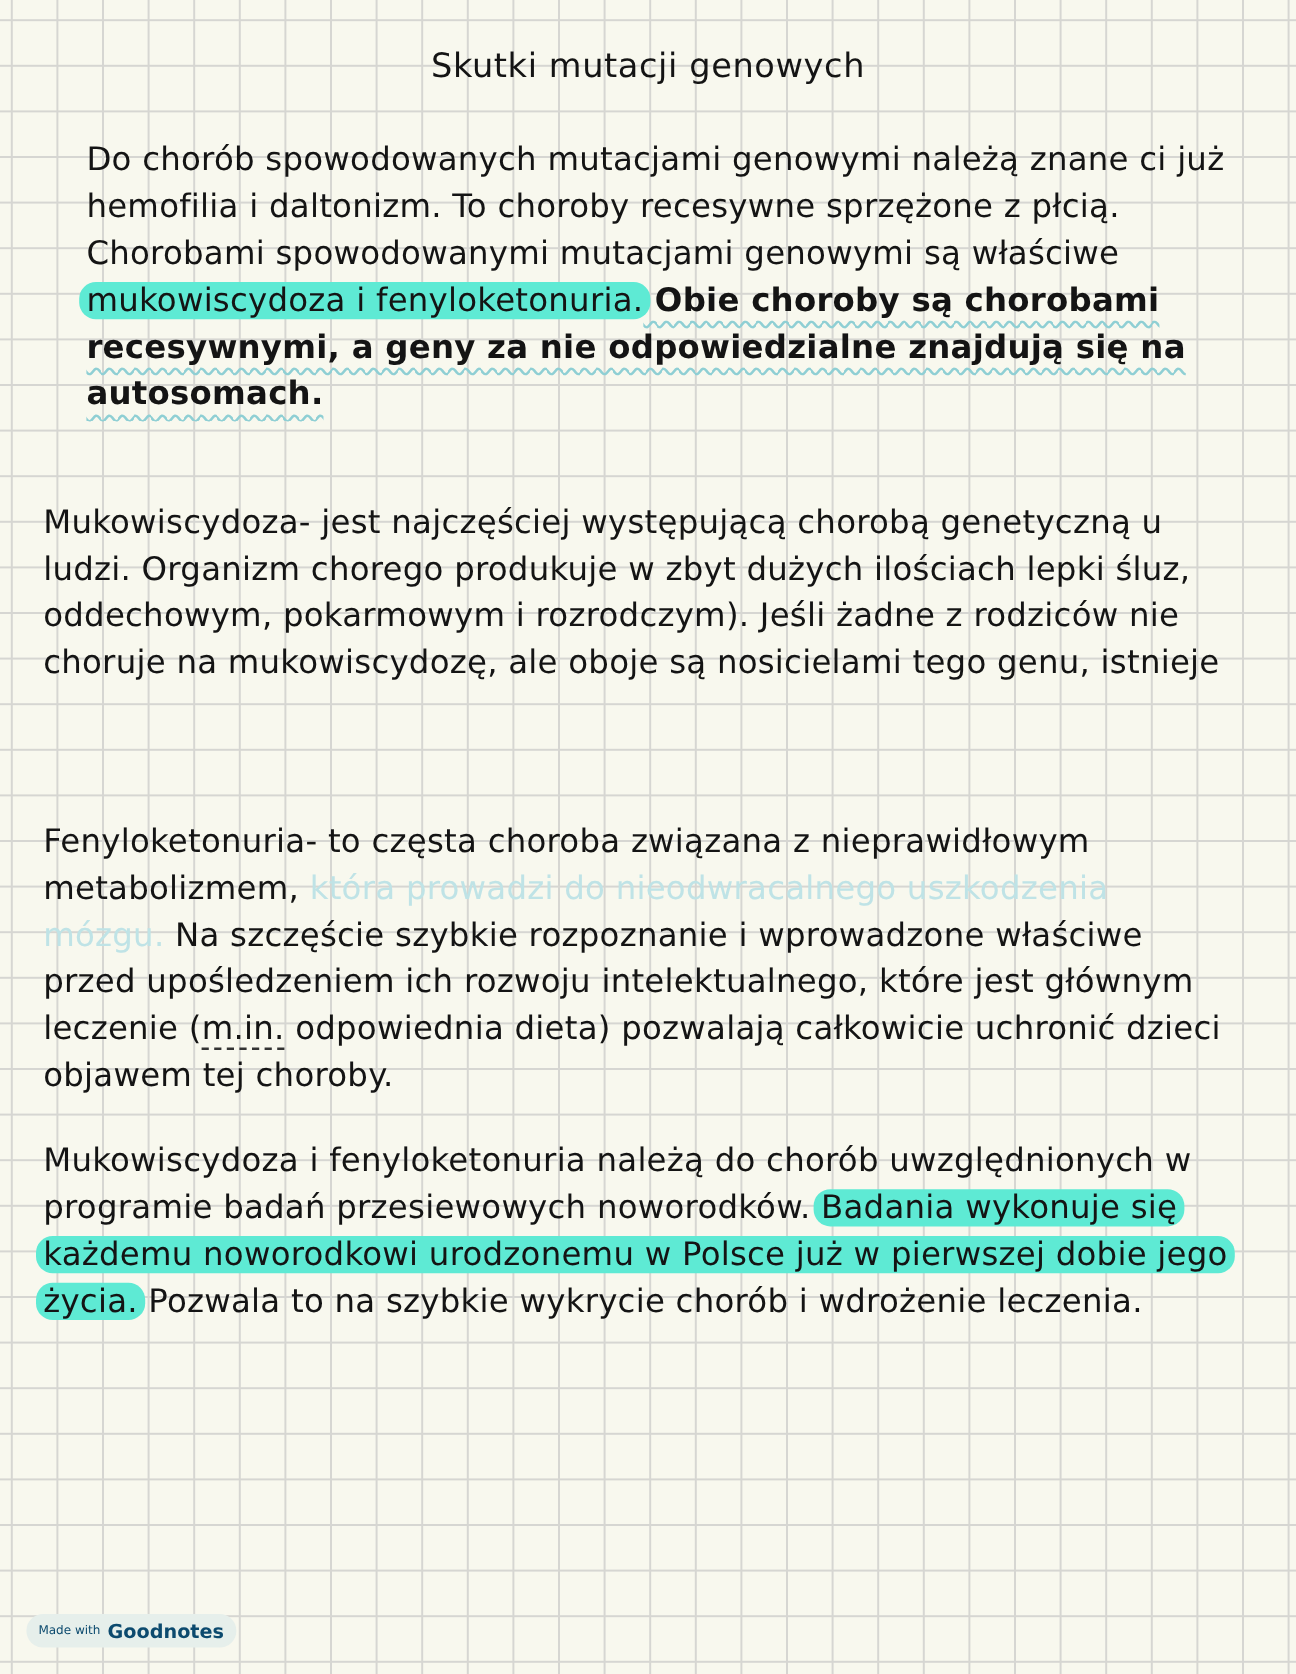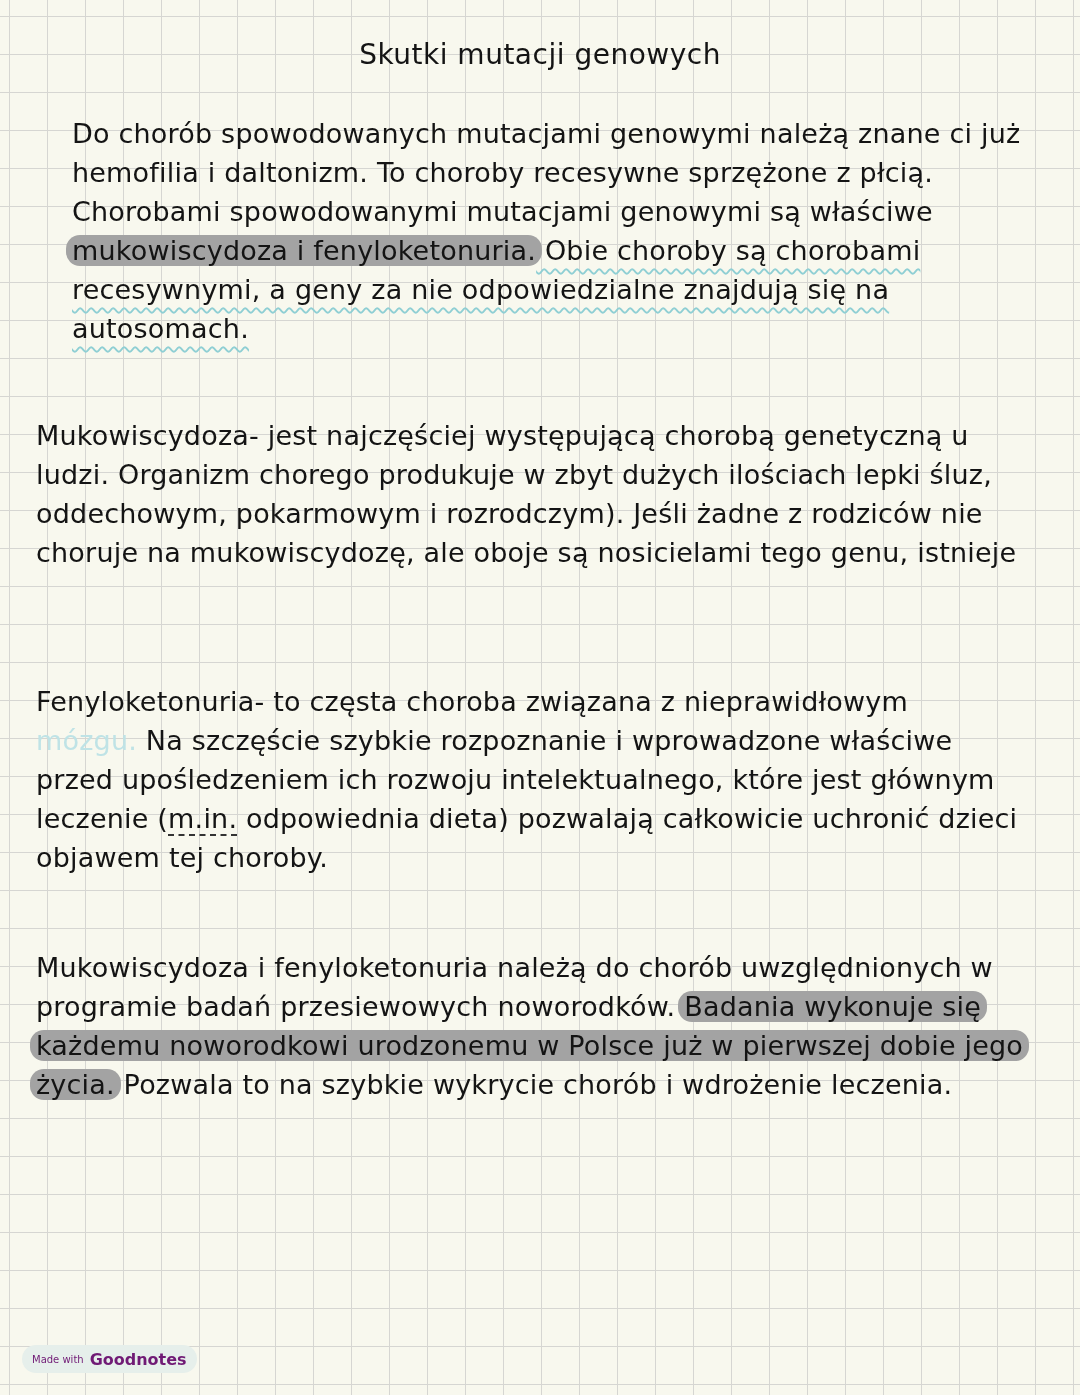--- a/index.html
+++ b/index.html
@@ -14,27 +14,27 @@
     font-family: "DejaVu Sans", sans-serif;
     color: #141414;
   }
   .title {
     position: absolute; left: 0; width: 1080px; top: 38px; text-align: center;
     font-size: 28px; letter-spacing: 0.5px;
   }
   .para { position: absolute; font-size: 27px; line-height: 39px; letter-spacing: 0.2px; }
   .line { display: block; white-space: nowrap; position: relative; }
   .faint { color: #bfe3e6; }
-  .hl { background: #a3a3a3; border-radius: 14px; padding: 0 6px; margin: 0 -6px; }
-  .wavy { text-decoration: underline wavy #8fcfd4; text-decoration-thickness: 2px; text-underline-offset: 8px; }
+  .hl { background: #5eead4; border-radius: 14px; padding: 0 6px; margin: 0 -6px; }
+  .wavy { text-decoration: underline wavy #8fcfd4; text-decoration-thickness: 2px; text-underline-offset: 8px; font-weight: bold; }
   .dashed { border-bottom: 2px dashed #333; }
   .watermark {
     position: absolute; left: 22px; top: 1345px; height: 28px; padding: 0 10px;
     background: #e6efeb; border-radius: 14px; display: flex; align-items: center; gap: 6px;
-    color: #701a75;
+    color: #0c4a6e;
   }
   .wm-small { font-size: 10px; }
   .wm-big { font-size: 16px; font-weight: bold; }
 </style>
 </head>
 <body>
 
 <div class="title">Skutki mutacji genowych</div>
 
 <div class="para" style="left:72px; top:114px;">
@@ -48,20 +48,21 @@
 
 <div class="para" style="left:36px; top:416px;">
   <span class="line">Mukowiscydoza- jest najczęściej występującą chorobą genetyczną u</span>
   <span class="line">ludzi. Organizm chorego produkuje w zbyt dużych ilościach lepki śluz,</span>
   <span class="line">oddechowym, pokarmowym i rozrodczym). Jeśli żadne z rodziców nie</span>
   <span class="line">choruje na mukowiscydozę, ale oboje są nosicielami tego genu, istnieje</span>
 </div>
 
 <div class="para" style="left:36px; top:682px;">
   <span class="line">Fenyloketonuria- to częsta choroba związana z nieprawidłowym</span>
+  <span class="line"><span>metabolizmem, </span><span class="faint">która prowadzi do nieodwracalnego uszkodzenia</span></span>
   <span class="line"><span class="faint">mózgu.</span><span> Na szczęście szybkie rozpoznanie i wprowadzone właściwe</span></span>
   <span class="line">przed upośledzeniem ich rozwoju intelektualnego, które jest głównym</span>
   <span class="line"><span>leczenie (</span><span class="dashed">m.in.</span><span> odpowiednia dieta) pozwalają całkowicie uchronić dzieci</span></span>
   <span class="line">objawem tej choroby.</span>
 </div>
 
 <div class="para" style="left:36px; top:948px;">
   <span class="line">Mukowiscydoza i fenyloketonuria należą do chorób uwzględnionych w</span>
   <span class="line"><span>programie badań przesiewowych noworodków. </span><span class="hl">Badania wykonuje się</span></span>
   <span class="line"><span class="hl">każdemu noworodkowi urodzonemu w Polsce już w pierwszej dobie jego</span></span>

